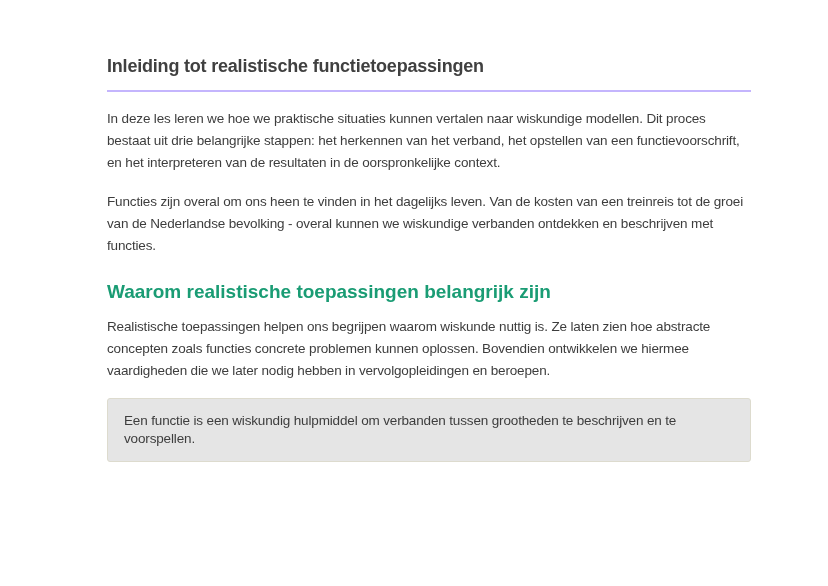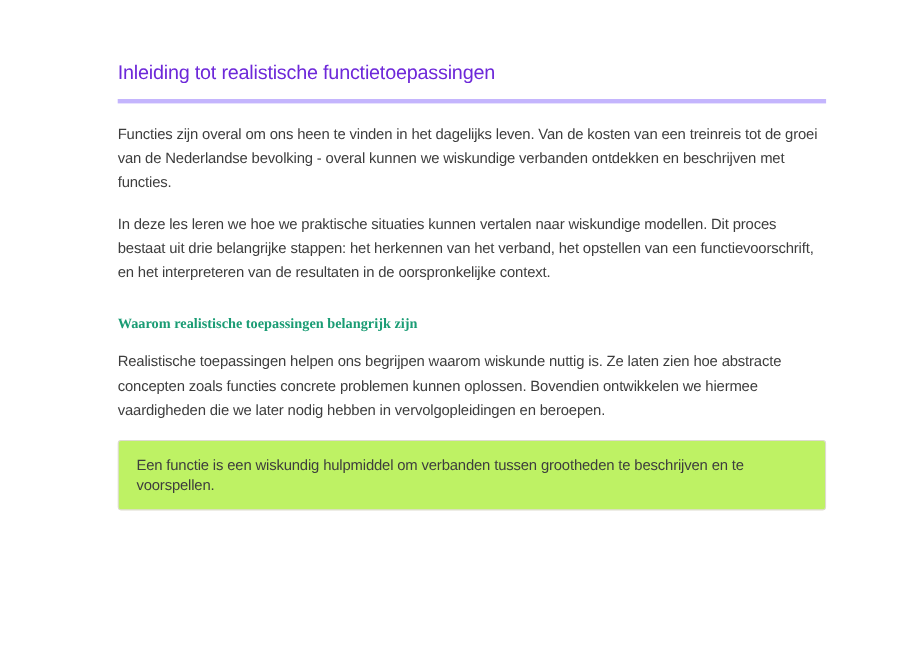--- a/index.html
+++ b/index.html
@@ -23,70 +23,69 @@
     margin: 0;
     padding-top: 55px;
     padding-left: 0;
     margin-left: 107px;
   }
   h1.page-title {
     margin: 0;
     padding: 0 0 13px 0;
     font-size: 18px;
     line-height: 22px;
-    font-weight: 400;
+    font-weight: 700;
     letter-spacing: -0.2px;
-    color: #6d28d9;
-    border-bottom: 4px solid #c4b5fd;
+    color: #404040;
+    border-bottom: 2px solid #c4b5fd;
   }
   p.body-text {
     margin: 16px 0;
     font-size: 13.5px;
     letter-spacing: -0.15px;
     line-height: 22px;
     color: #3d3d3d;
   }
   p.body-text.first {
     margin-top: 17px;
   }
   h2.section-subheading {
     margin: 26px 0 14px 0;
-    font-size: 13px;
+    font-size: 19px;
     line-height: 17px;
     font-weight: 700;
     color: #1a9c74;
-    font-family: Liberation Serif, serif;
   }
   .callout {
     box-sizing: border-box;
     margin-top: 16px;
-    background: #bef264;
+    background: #e5e5e5;
     border: 1px solid #dddbce;
     border-radius: 3px;
     padding: 13px 16px;
   }
   .callout p {
     margin: 0;
     font-size: 13.5px;
     letter-spacing: -0.15px;
     line-height: 18px;
     color: #3d3d3d;
   }
 </style>
 </head>
 <body>
 
 <div class="page">
   <main class="content">
 
     <h1 class="page-title">Inleiding tot realistische functietoepassingen</h1>
 
+    <p class="body-text">In deze les leren we hoe we praktische situaties kunnen vertalen naar wiskundige modellen. Dit proces bestaat uit drie belangrijke stappen: het herkennen van het verband, het opstellen van een functievoorschrift, en het interpreteren van de resultaten in de oorspronkelijke context.</p>
+
     <p class="body-text first">Functies zijn overal om ons heen te vinden in het dagelijks leven. Van de kosten van een treinreis tot de groei van de Nederlandse bevolking - overal kunnen we wiskundige verbanden ontdekken en beschrijven met functies.</p>
-
-    <p class="body-text">In deze les leren we hoe we praktische situaties kunnen vertalen naar wiskundige modellen. Dit proces bestaat uit drie belangrijke stappen: het herkennen van het verband, het opstellen van een functievoorschrift, en het interpreteren van de resultaten in de oorspronkelijke context.</p>
 
     <h2 class="section-subheading">Waarom realistische toepassingen belangrijk zijn</h2>
 
     <p class="body-text">Realistische toepassingen helpen ons begrijpen waarom wiskunde nuttig is. Ze laten zien hoe abstracte concepten zoals functies concrete problemen kunnen oplossen. Bovendien ontwikkelen we hiermee vaardigheden die we later nodig hebben in vervolgopleidingen en beroepen.</p>
 
 
     <div class="callout">
       <p>Een functie is een wiskundig hulpmiddel om verbanden tussen grootheden te beschrijven en te voorspellen.</p>
     </div>
 

